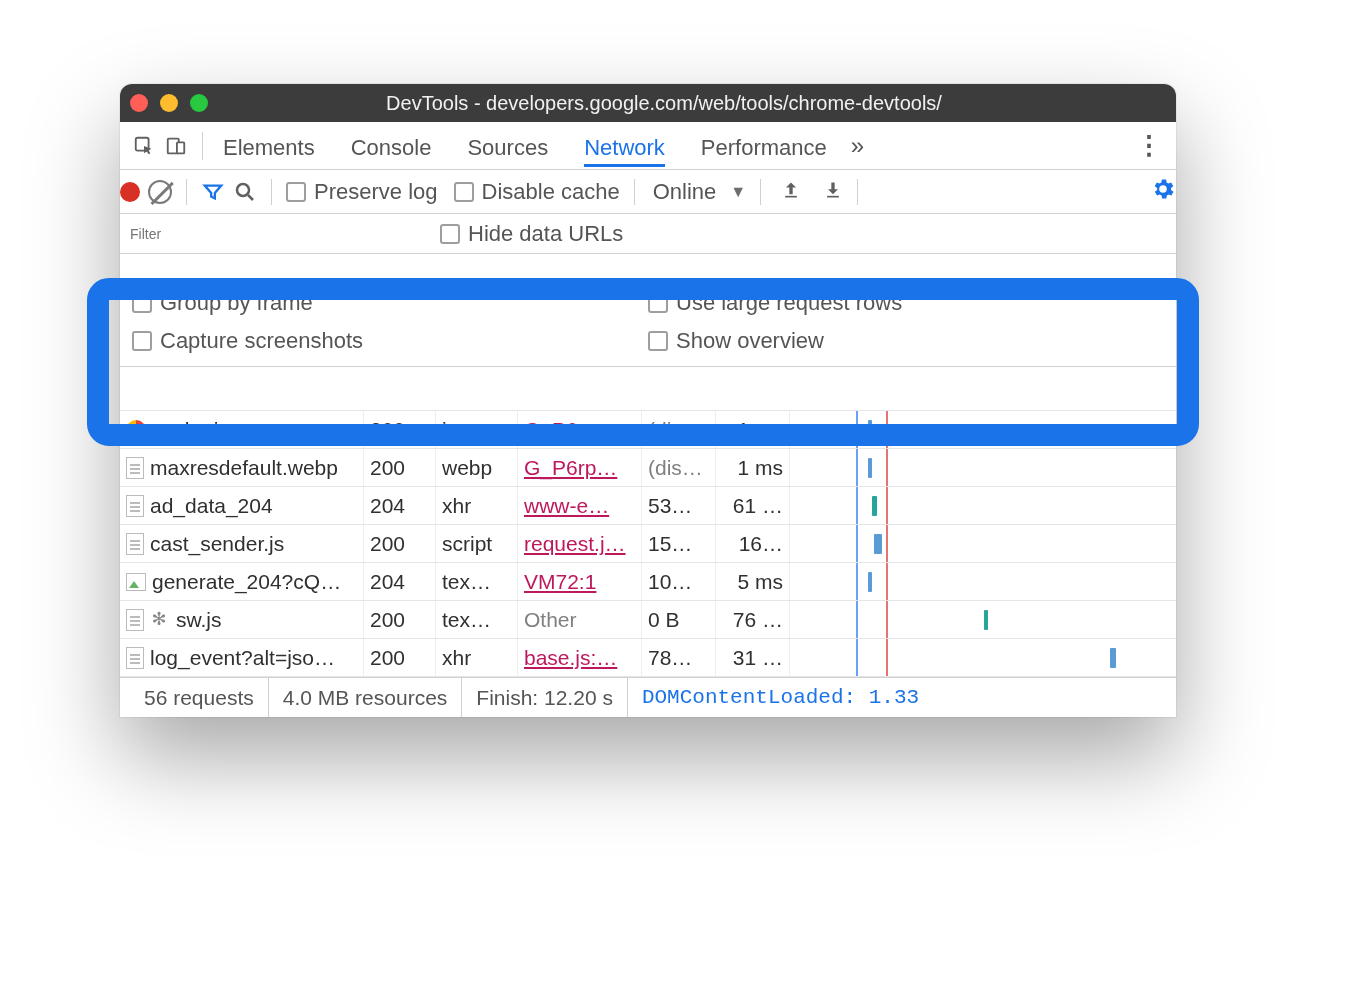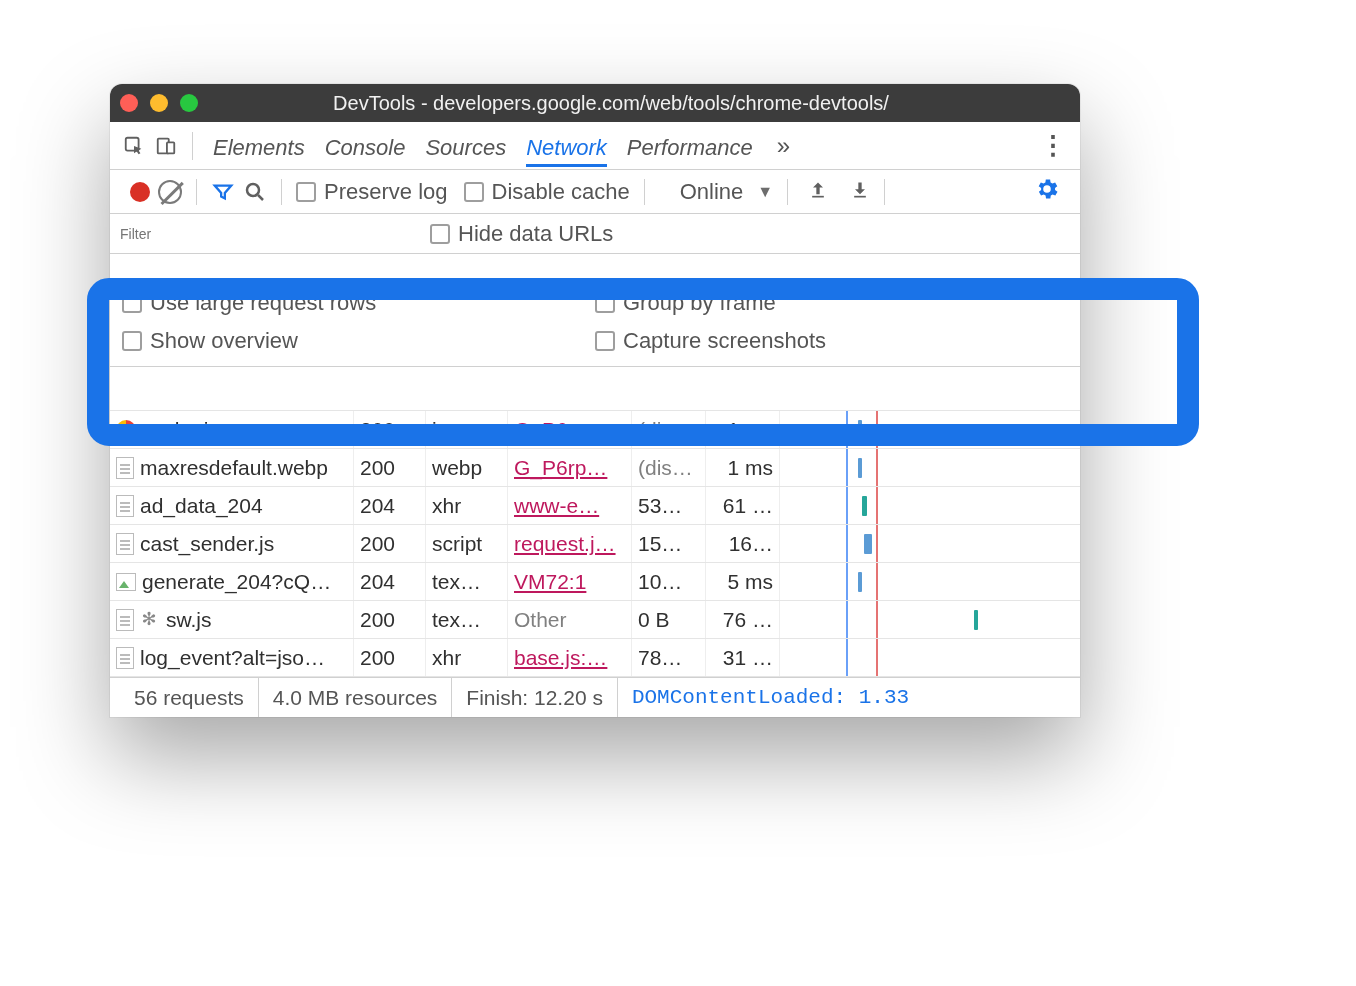--- a/index.html
+++ b/index.html
@@ -11,23 +11,23 @@
     height: 986px;
     overflow: hidden;
   }
   .stage {
     position: relative;
     width: 1356px;
     height: 986px;
   }
   .window {
     position: absolute;
-    left: 110px;
+    left: 120px;
     top: 84px;
-    width: 970px;
+    width: 1056px;
     background: #fff;
     border-radius: 12px 12px 0 0;
     box-shadow: 0 40px 90px rgba(0,0,0,0.35), 0 0 0 1px rgba(0,0,0,0.05);
     overflow: hidden;
   }
   
   .titlebar {
     height: 38px;
     background: #3c3c3c;
     color: #f1f1f1;
@@ -46,44 +46,44 @@
   .tabsrow {
     display: flex;
     align-items: center;
     height: 48px;
     border-bottom: 1px solid #d0d0d0;
     padding: 0 8px;
     color: #555;
   }
   .tabsrow .ic { width: 32px; display: flex; justify-content: center; cursor: pointer; }
   .tabsrow .divider { width: 1px; height: 28px; background: #d0d0d0; margin: 0 10px; }
-  .tabs { display: flex; gap: 20px; margin-left: 10px; align-items: center; font-style: italic; }
+  .tabs { display: flex; gap: 36px; margin-left: 10px; align-items: center; }
   .tab { cursor: pointer; padding: 10px 0 6px; }
   .tab.active { color: #1a73e8; border-bottom: 3px solid #1a73e8; padding-bottom: 3px; }
   .more { margin-left: 24px; font-size: 24px; cursor: pointer; }
   .kebab { margin-left: auto; font-size: 26px; font-weight: bold; cursor: pointer; padding: 0 6px; color: #555; }
   
   .toolbar {
     display: flex;
     align-items: center;
     height: 44px;
     border-bottom: 1px solid #d0d0d0;
-    padding: 0 20px;
+    padding: 0 0;
     color: #555;
     gap: 8px;
   }
   .rec { width: 20px; height: 20px; border-radius: 50%; background: #d93025; }
   .stopc { width: 24px; height: 24px; border: 2.5px solid #7a7a7a; border-radius: 50%; position: relative; }
   .stopc::after { content:""; position:absolute; left:-3px; top:10px; width:30px; height:2.5px; background:#7a7a7a; transform: rotate(-45deg); }
   .vdiv { width: 1px; height: 26px; background: #d0d0d0; margin: 0 6px; }
   .filtic svg { display:block; }
   .searchic svg { display:block; }
   .cb { display: inline-flex; align-items: center; gap: 8px; cursor: pointer; }
   .cbx { width: 20px; height: 20px; border: 2px solid #9e9e9e; border-radius: 3px; background:#fff; }
-  .seltext { margin-left: 21px; }
+  .seltext { margin-left: 4px; }
   .caret { color:#6d6d6d; margin-left: 14px; font-size: 16px; }
   .updown { display:flex; gap: 22px; margin-left: 6px; color:#606060; font-size: 24px;}
   .gear { margin-left: auto; color: #1a73e8; }
   
   .filterrow {
     display: flex;
     align-items: center;
     height: 40px;
     border-bottom: 1px solid #d0d0d0;
     color: #555;
@@ -265,34 +265,34 @@
         <span class="cbx"></span>
         <span>Hide data URLs</span>
       </label>
     </div>
 
     <div class="options">
       <div class="hidden-strip"></div>
       <div class="optgrid">
         <label class="cb">
           <span class="cbx"></span>
+          <span>Group by frame</span>
+        </label>
+        <label class="cb">
+          <span class="cbx"></span>
           <span>Use large request rows</span>
         </label>
         <label class="cb">
           <span class="cbx"></span>
-          <span>Group by frame</span>
+          <span>Capture screenshots</span>
         </label>
         <label class="cb">
           <span class="cbx"></span>
           <span>Show overview</span>
         </label>
-        <label class="cb">
-          <span class="cbx"></span>
-          <span>Capture screenshots</span>
-        </label>
       </div>
     </div>
 
     <div style="height:44px;border-bottom:1px solid #e5e5e5;"></div>
 
     <div id="nettable">
         <div class="netrow">
           <div class="namecell">
             <span class="fi chrome"></span>
             <span>cache.jpg</span>

